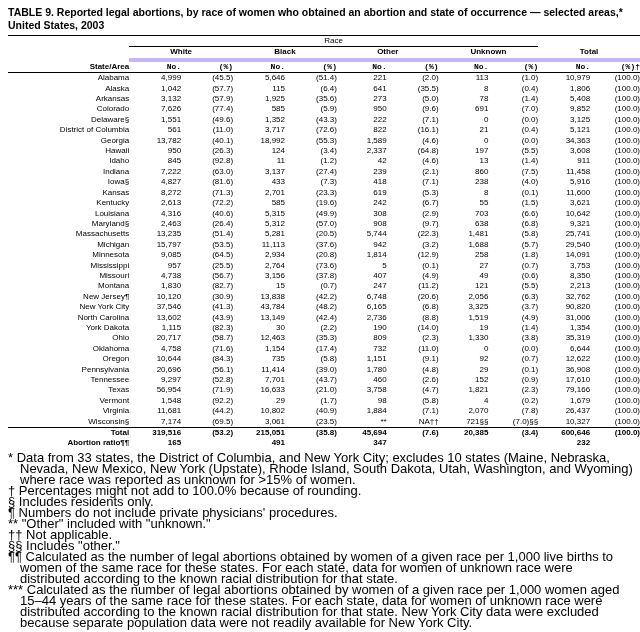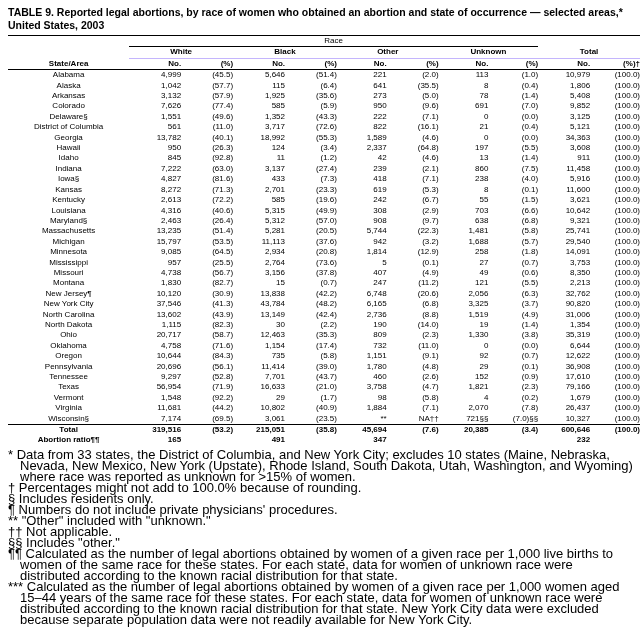--- a/index.html
+++ b/index.html
@@ -25,27 +25,27 @@
     padding:0;
     vertical-align:bottom;
     white-space:nowrap;
   }
   .hdr-race{
     text-align:center;font-weight:normal;font-size:8px;
     border-bottom:1px solid #000;
   }
   .grp{
     text-align:center;font-weight:bold;font-size:8px;
-    border-bottom:1px solid #c4b5fd;
+    border-bottom:4px solid #c4b5fd;
   }
   .topline{border-top:1px solid #000;}
   .botline{border-bottom:1px solid #000;}
-  .colhdr{font-weight:bold;font-size:8px;text-align:center;}
+  .colhdr{font-weight:bold;font-size:8px;text-align:center;font-family:Liberation Mono, monospace;}
   .colhdr-left{font-weight:bold;font-size:8px;text-align:left;}
-  .area{text-align:center;padding-left:1px;}
+  .area{text-align:right;padding-left:1px;}
   .num{text-align:right;padding-right:3px;}
   .pct{text-align:right;padding-right:6px;}
   tr.row td{height:10.4px;}
   .boldrow td{font-weight:bold;}
   .footnotes{
     font-size:13px;line-height:11px;margin-top:3px;
   }
   .footnotes div{margin:0;}
   .fn-ind{padding-left:7px;text-indent:-7px;}
   .fn-ind2{padding-left:12px;text-indent:-12px;}
@@ -412,21 +412,21 @@
           <td class="num">13,149</td>
           <td class="pct">(42.4)</td>
           <td class="num">2,736</td>
           <td class="pct">(8.8)</td>
           <td class="num">1,519</td>
           <td class="pct">(4.9)</td>
           <td class="num">31,006</td>
           <td class="pct">(100.0)</td>
         </tr>
         <tr class="row">
-          <td class="area">North Dakota</td>
+          <td class="area">York Dakota</td>
           <td class="num">1,115</td>
           <td class="pct">(82.3)</td>
           <td class="num">30</td>
           <td class="pct">(2.2)</td>
           <td class="num">190</td>
           <td class="pct">(14.0)</td>
           <td class="num">19</td>
           <td class="pct">(1.4)</td>
           <td class="num">1,354</td>
           <td class="pct">(100.0)</td>

